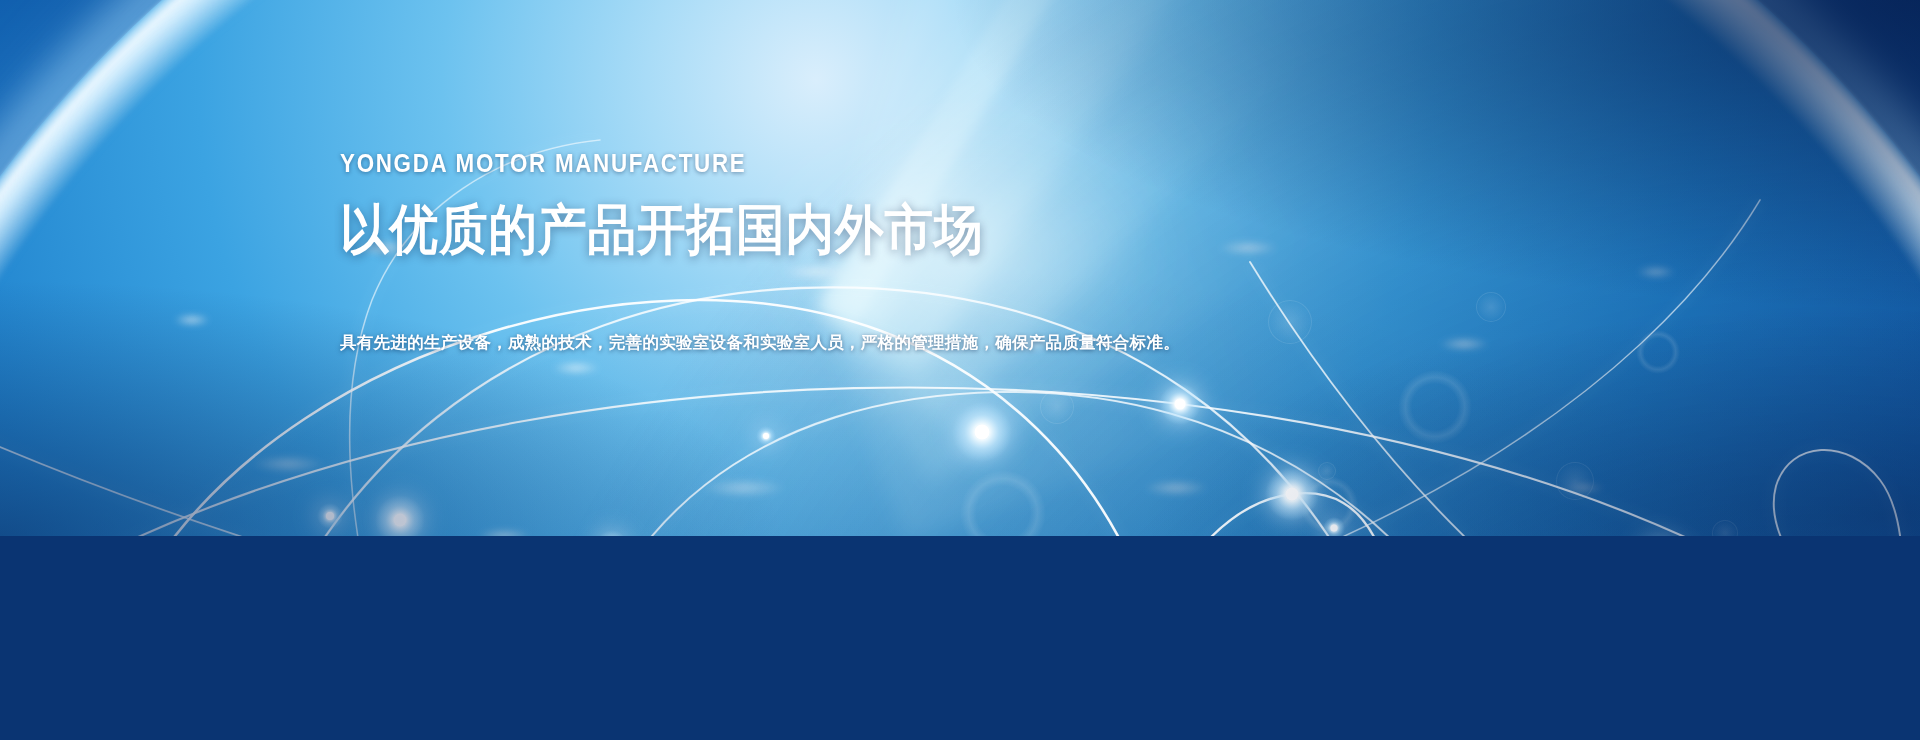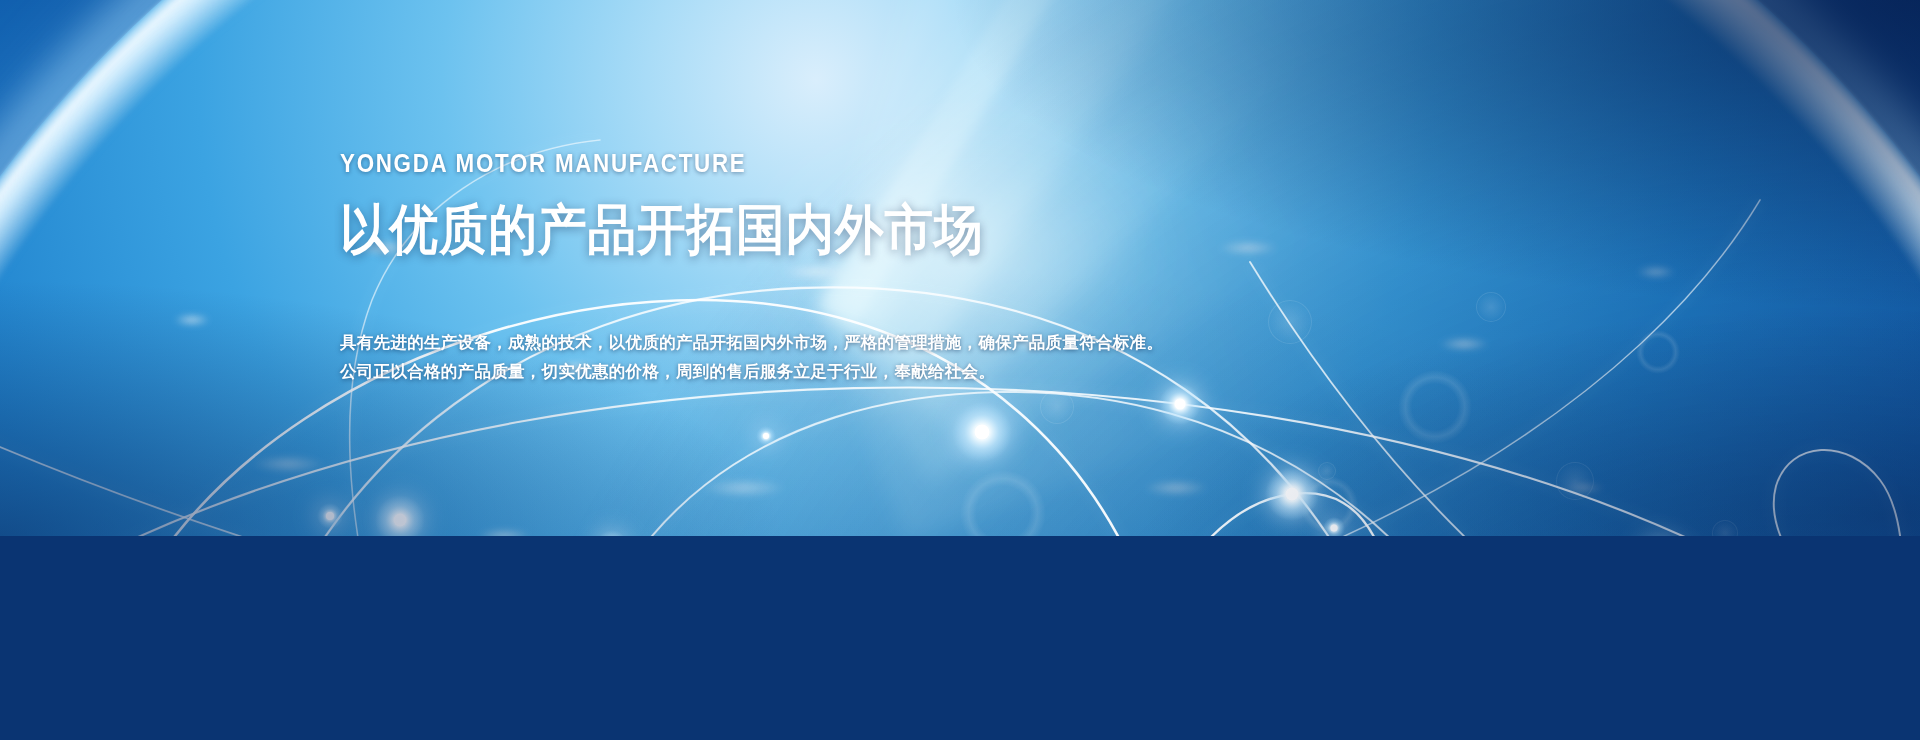--- a/index.html
+++ b/index.html
@@ -290,18 +290,17 @@
   </svg>
 
   <div class="vignette"></div>
 
   <div class="content">
     <div class="eyebrow">YONGDA MOTOR MANUFACTURE</div>
 
     <h1 class="headline">以优质的产品开拓国内外市场</h1>
 
     <div class="body-copy">
-      <p class="body-line">具有先进的生产设备，成熟的技术，以优质的产品开拓国内外市场，严格的管理措施，确保产品质量符合标准。</p>
-      <p class="body-line">公司正以合格的产品质量，切实优惠的价格，周到的售后服务立足于行业，奉献给社会。</p>
+      <p class="body-line">具有先进的生产设备，成熟的技术，完善的实验室设备和实验室人员，严格的管理措施，确保产品质量符合标准。</p>
     </div>
   </div>
 
 </div>
 
 </body></html>

